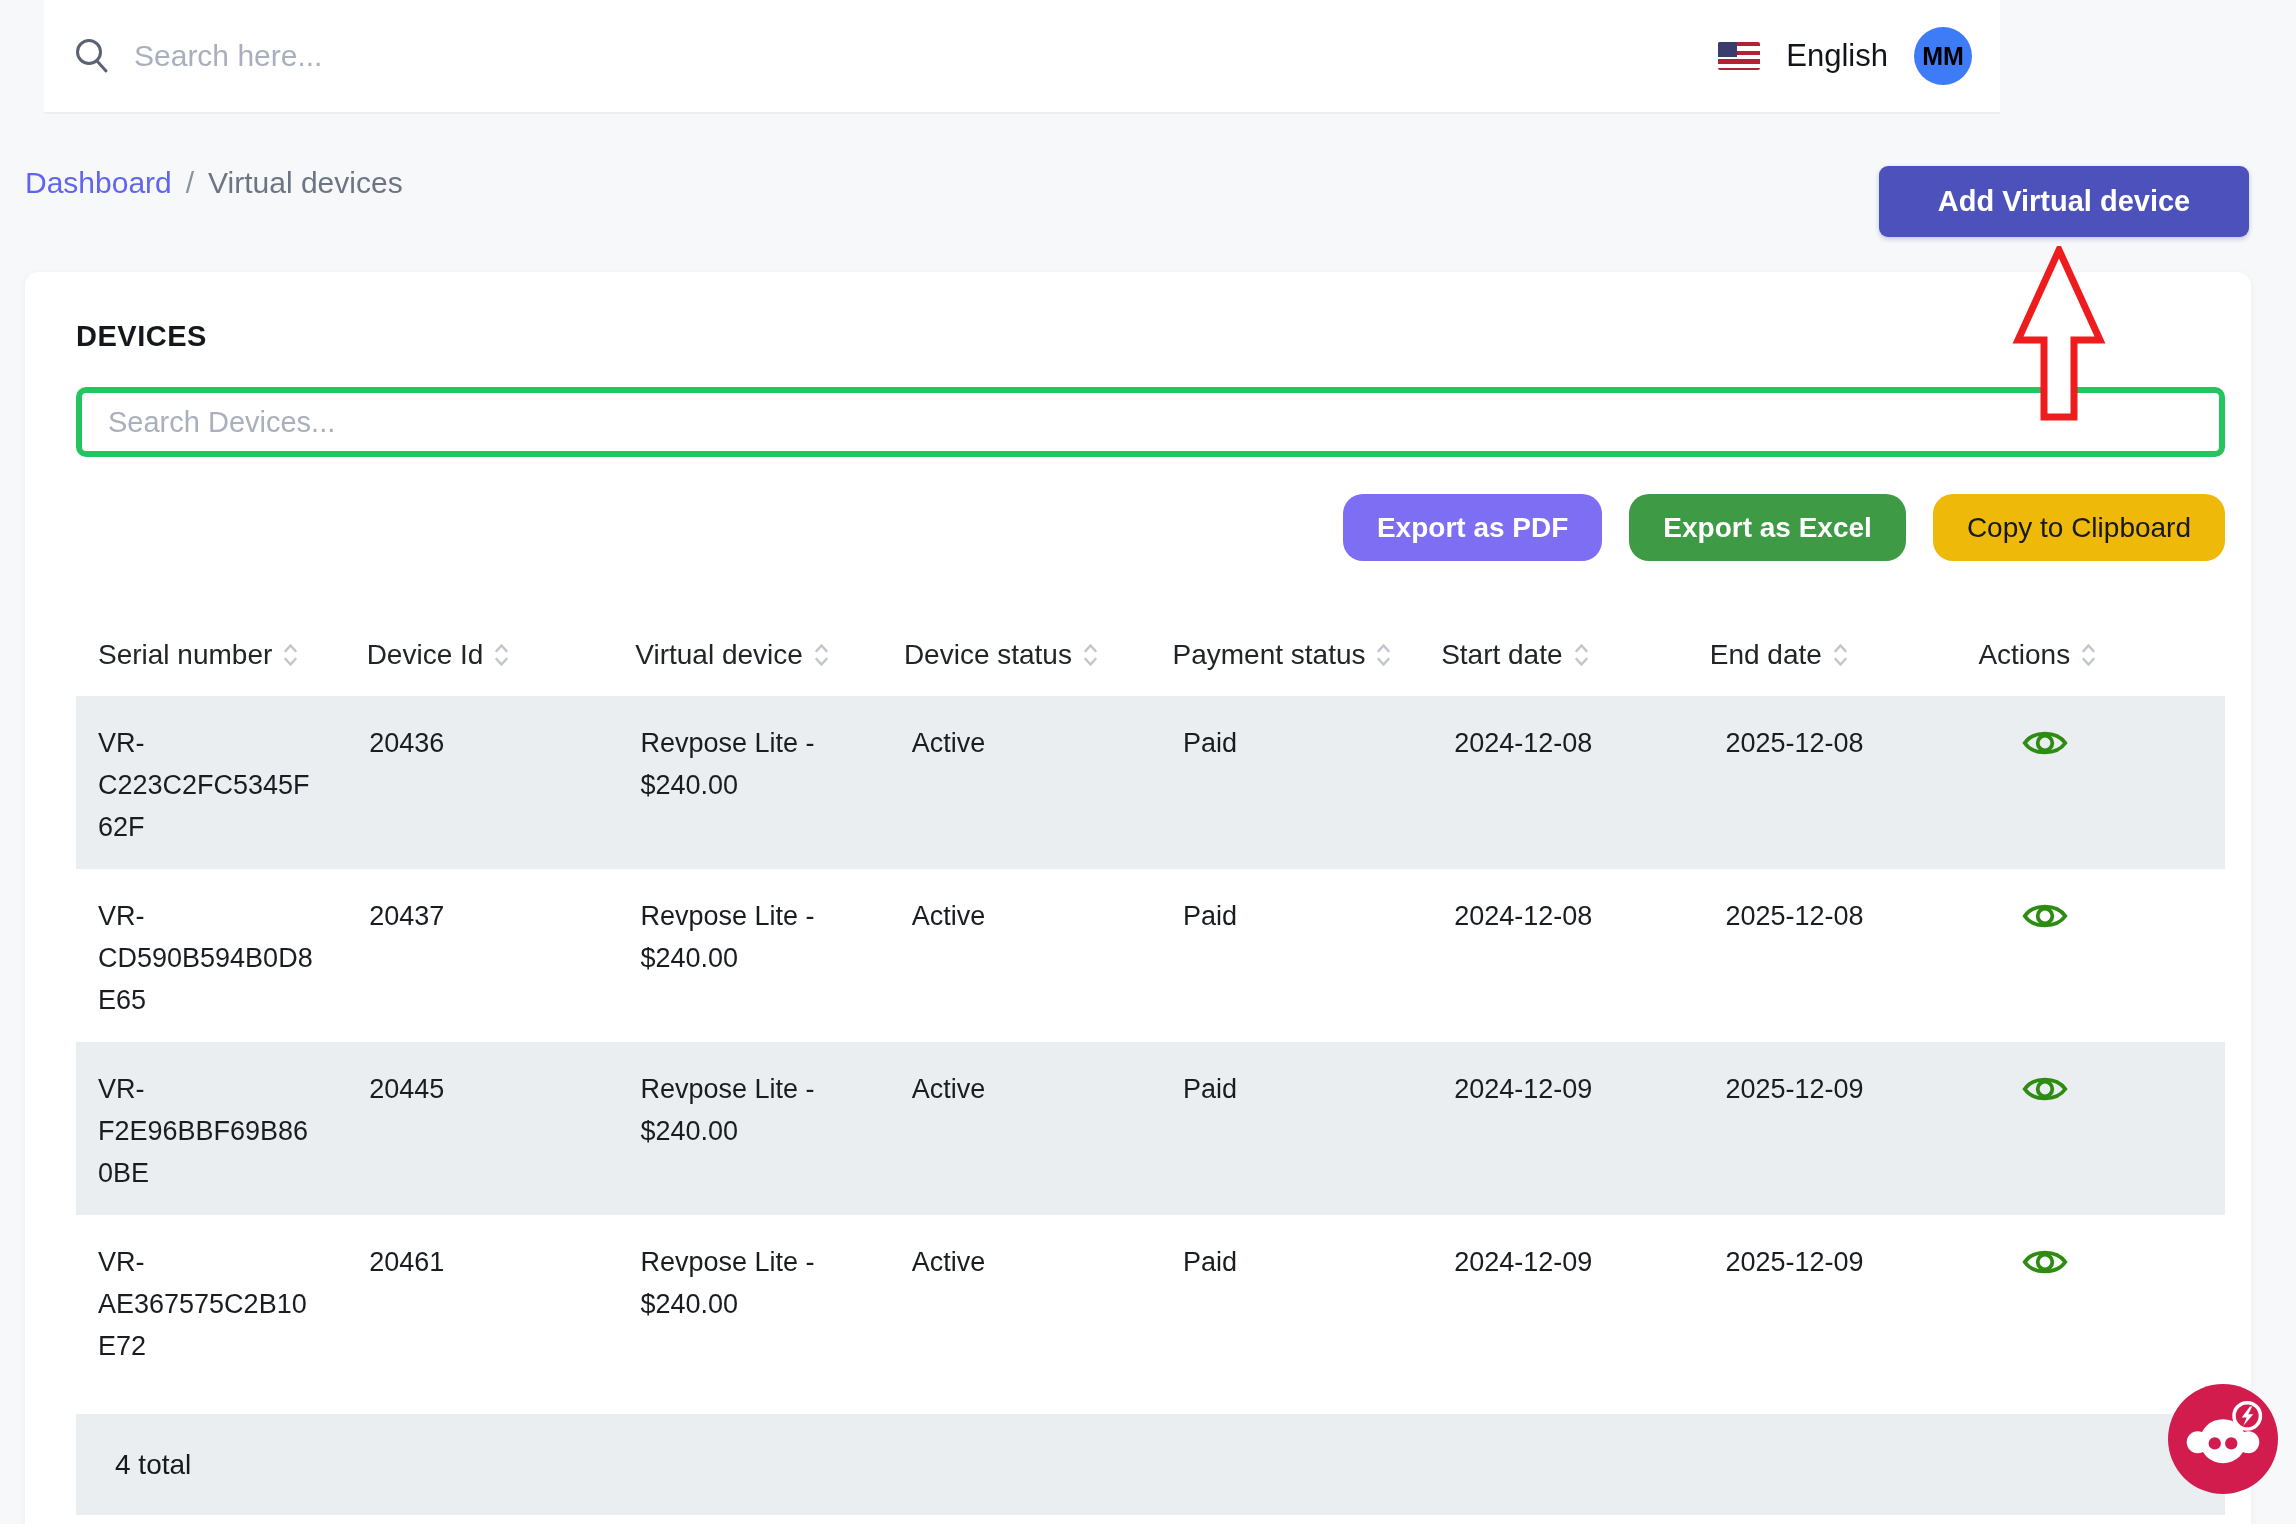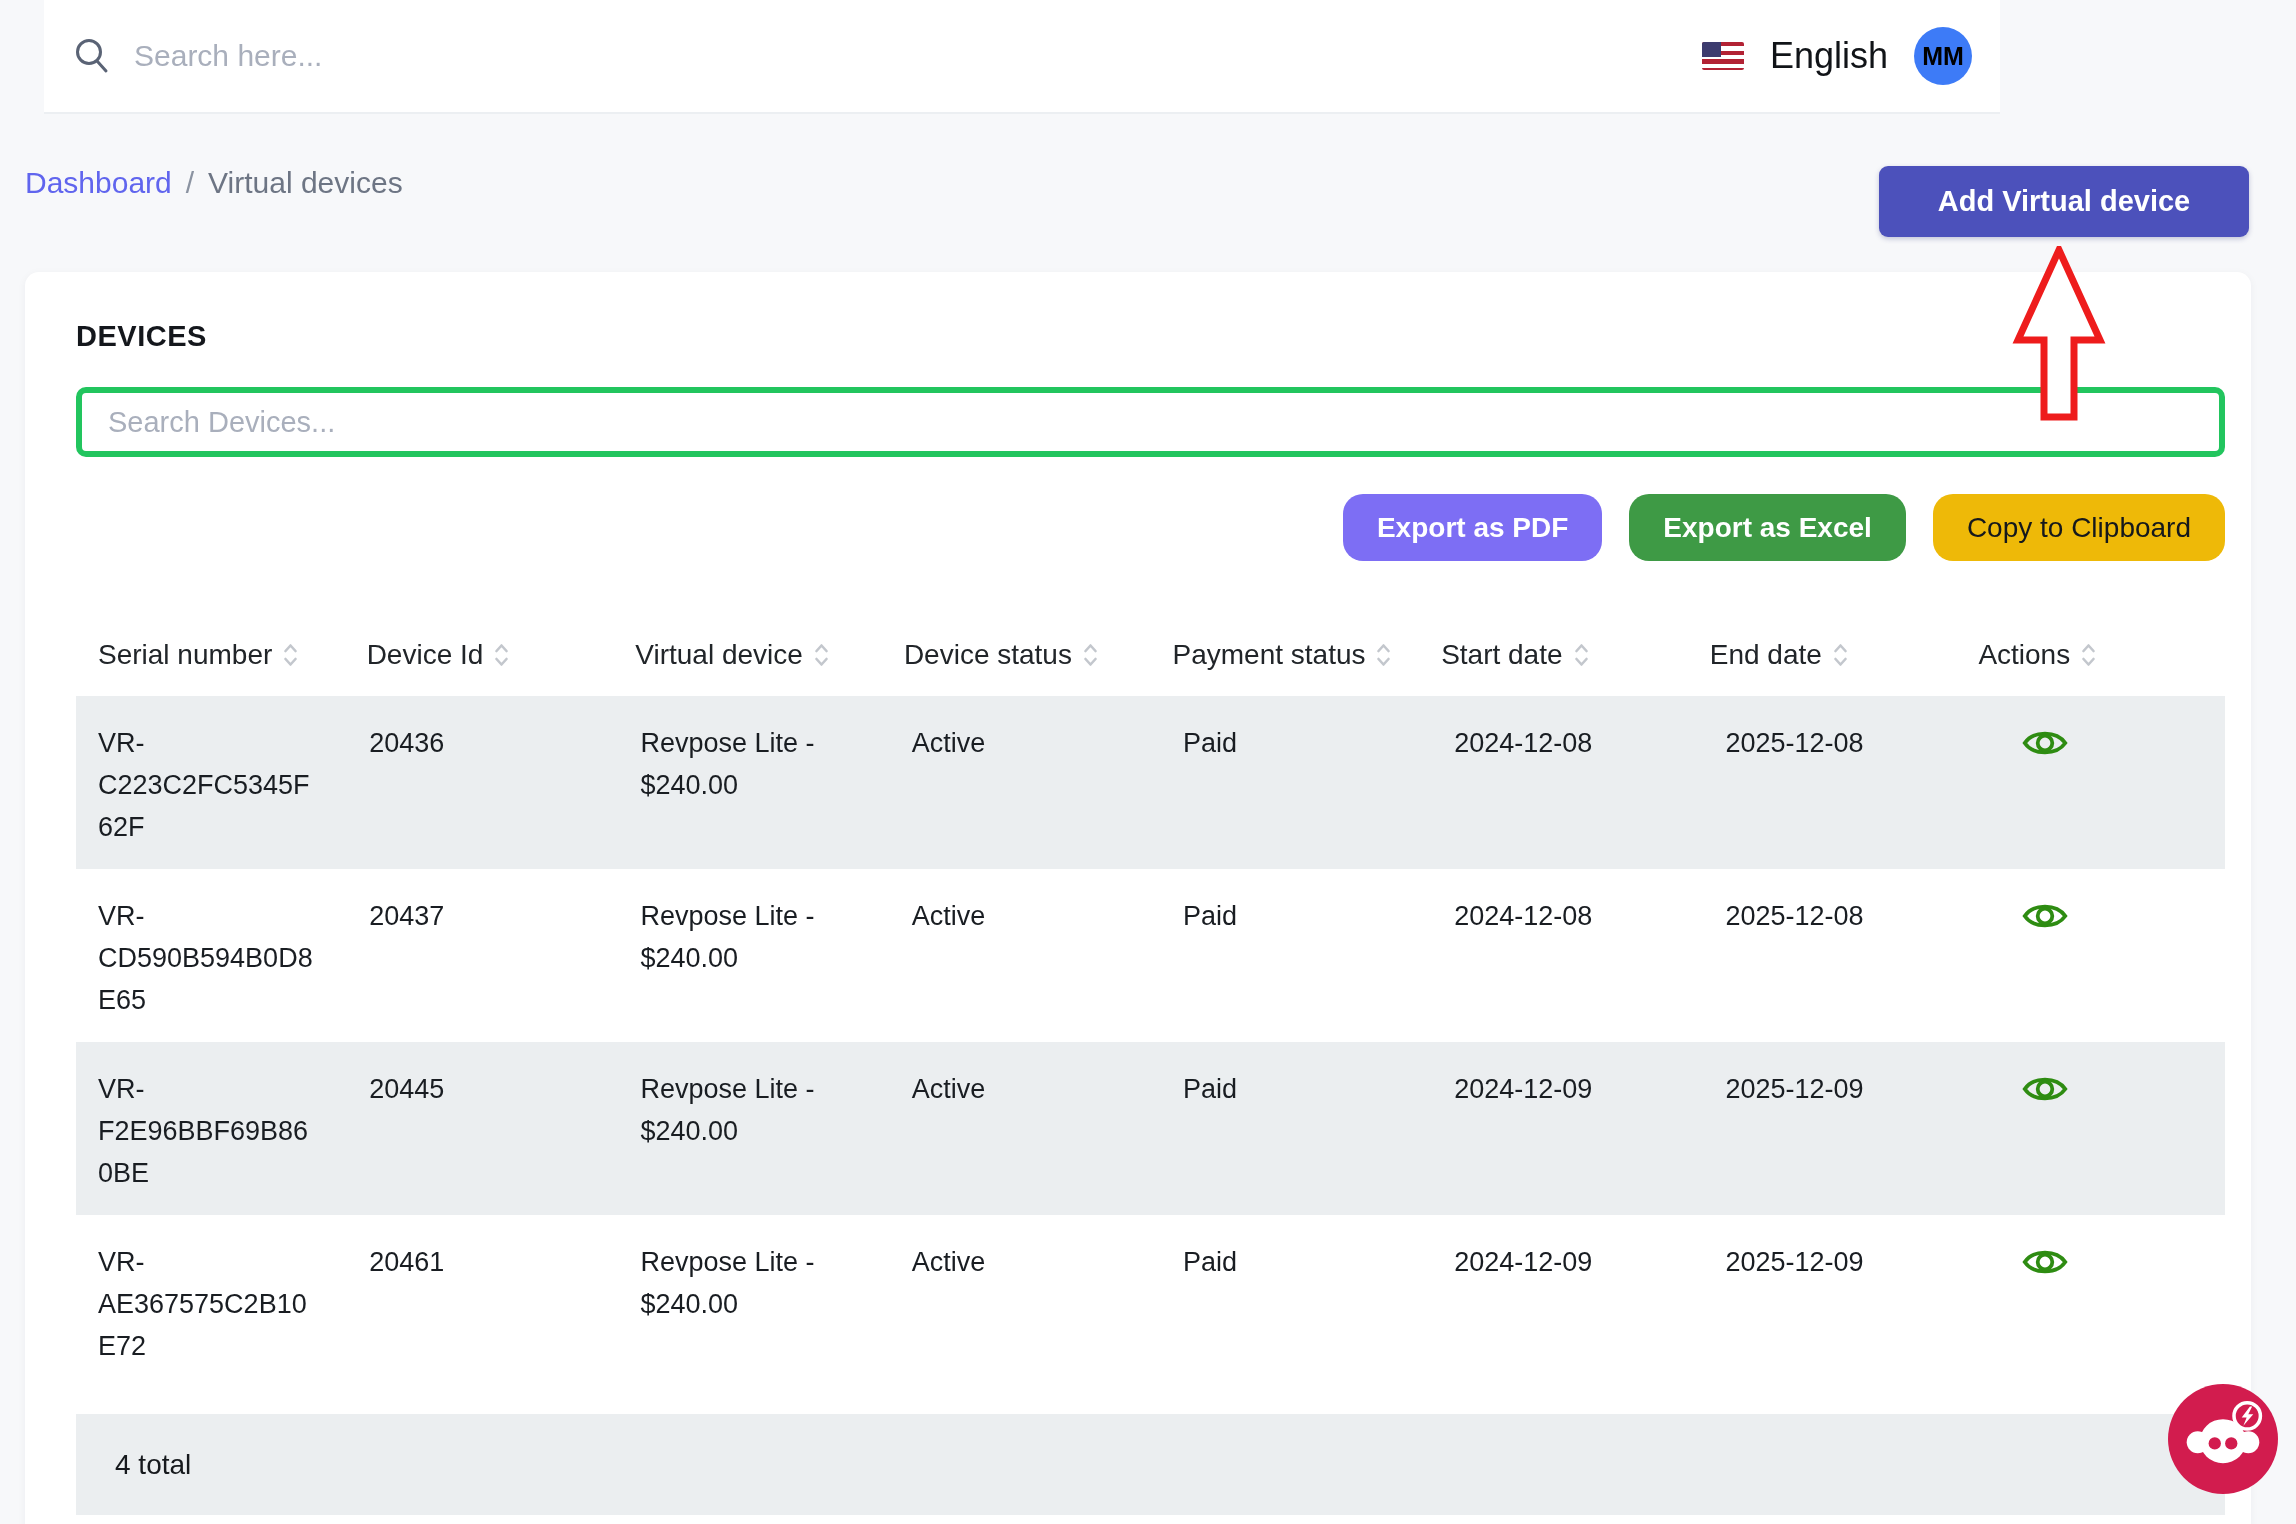--- a/index.html
+++ b/index.html
@@ -21,21 +21,21 @@
   .topbar-search svg { display:block; }
   .topbar-search input {
     border:none; outline:none; font-size:30px; color:#3d4454; width:600px;
     font-family:"Liberation Sans", sans-serif; background:transparent;
   }
   .topbar-search input::placeholder { color:#a9afbc; }
   .topbar-right { display:flex; align-items:center; gap:26px; padding-right:28px; }
   .flag { width:42px; height:28px; position:relative; overflow:hidden; border-radius:2px;
     background:repeating-linear-gradient(180deg,#b22234 0 4.31px,#ffffff 4.31px 8.62px); }
   .flag::before { content:""; position:absolute; left:0; top:0; width:19px; height:15px; background:#3c3b6e; }
-  .lang-label { font-size:36px; font-weight:500; color:#111418; }
+  .lang-label { font-size:31px; font-weight:500; color:#111418; }
   .avatar {
     width:58px; height:58px; border-radius:50%; background:var(--c-avatar_blue,#3d7bf7);
     color:#000000; font-size:25px; font-weight:700; display:flex; align-items:center; justify-content:center;
   }
 
   
   .breadcrumb { position:absolute; left:25px; top:166px; display:flex; align-items:center; gap:14px; font-size:30px; }
   .breadcrumb .crumb-link { color:var(--c-breadcrumb_link,#6065ee); cursor:pointer; }
   .breadcrumb .crumb-sep { color:#8b93a1; }
   .breadcrumb .crumb-current { color:#6d7584; }

